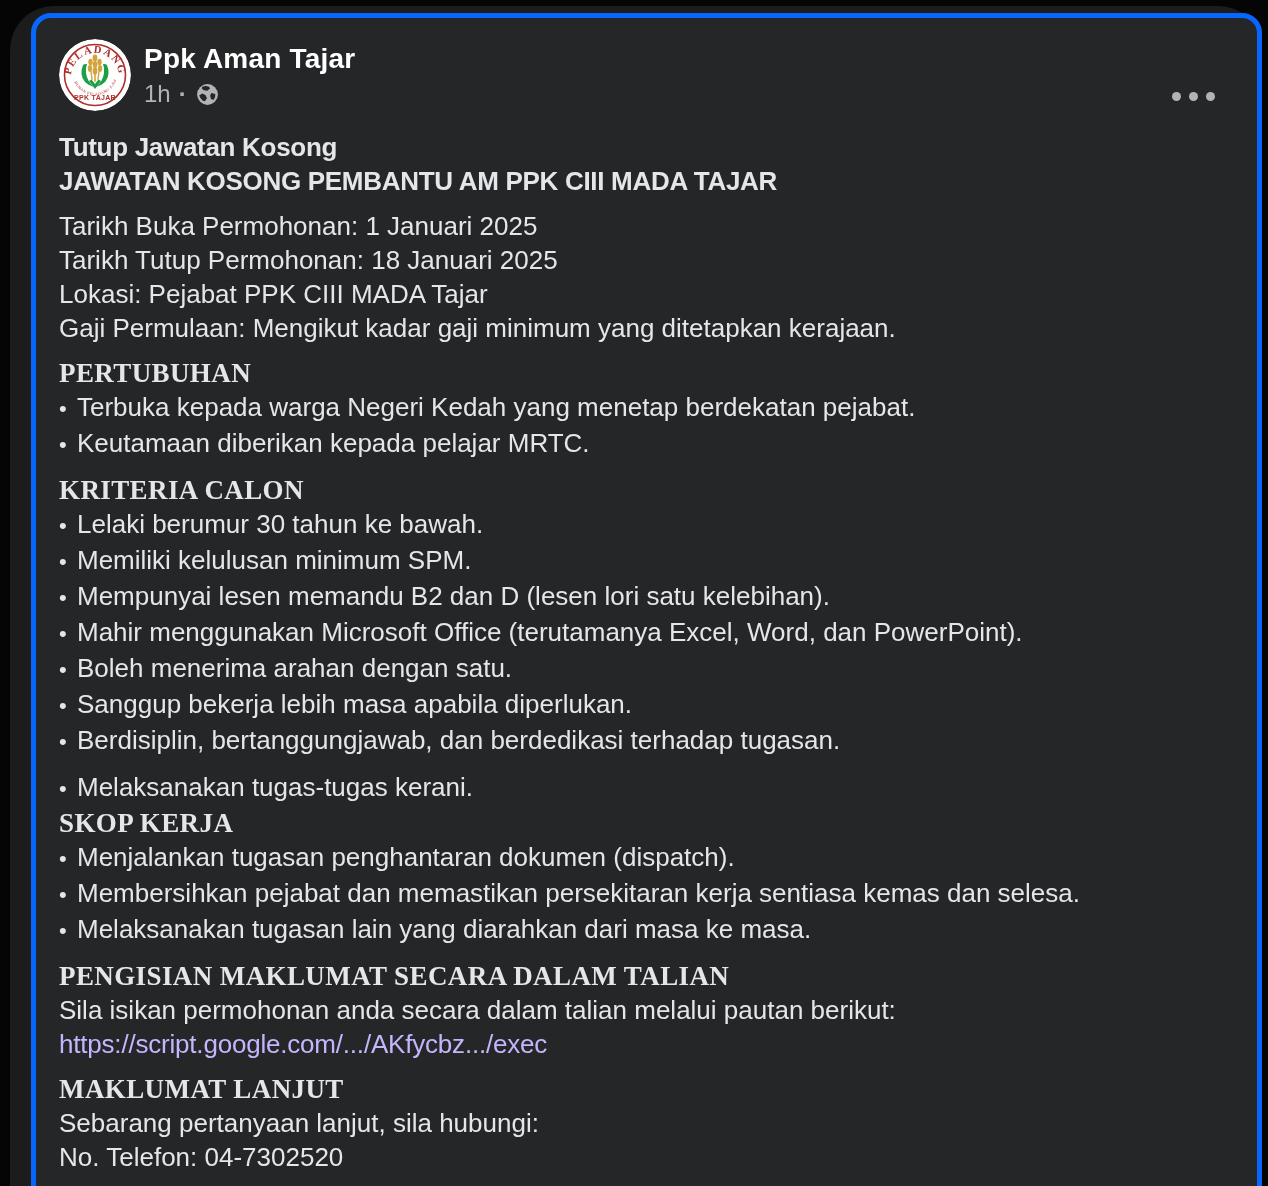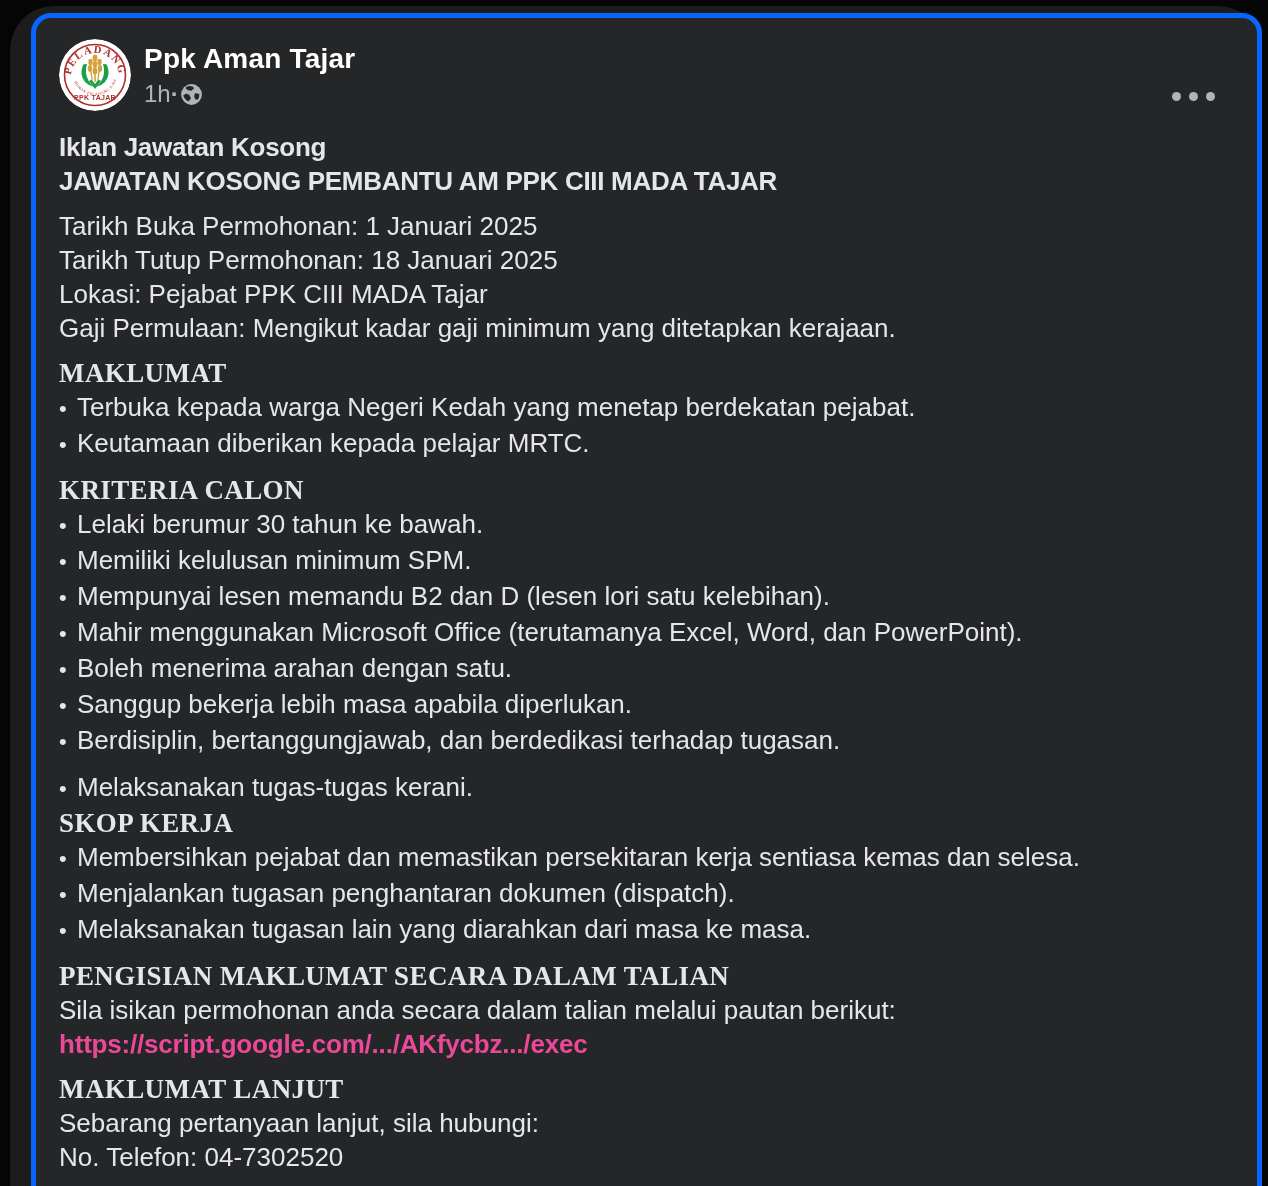--- a/index.html
+++ b/index.html
@@ -16,36 +16,36 @@
     position:absolute;left:31px;top:13px;width:1231px;height:1400px;
     box-sizing:border-box;background:#252628;
     border:5px solid #0866ff;border-radius:20px;
     padding:21px 28px 0 23px;
   }
   
   .post-header{display:flex;align-items:flex-start;position:relative;height:72px;margin-bottom:19px;}
   .avatar{width:72px;height:72px;border-radius:50%;overflow:hidden;flex:0 0 72px;cursor:pointer;}
   .hmeta{margin-left:13px;padding-top:3px;}
   .author{font-size:28px;font-weight:700;color:#ffffff;line-height:34px;letter-spacing:.2px;cursor:pointer;}
-  .meta-row{display:flex;align-items:center;margin-top:4px;color:#b0b3b8;font-size:24px;line-height:28px;}
+  .meta-row{display:flex;align-items:center;gap:8px;margin-top:4px;color:#b0b3b8;font-size:24px;line-height:28px;}
   .meta-row .sep{font-weight:700;}
   .globe{display:inline-flex;align-items:center;}
   .more{position:absolute;top:43px;right:4px;display:flex;gap:8px;padding:10px;cursor:pointer;border-radius:50%;}
   .more .dot{width:9px;height:9px;border-radius:50%;background:#b0b3b8;}
   
   .post-body{font-size:26px;color:#e4e6ea;}
   .line{line-height:34px;white-space:nowrap;}
   .para{margin:0 0 11px 0;}
   .bold .line{font-weight:700;letter-spacing:-0.3px;}
   .sec-title{
     font-family:"Liberation Serif", serif;font-weight:700;font-size:27px;
     letter-spacing:.4px;
   }
   .blt{display:inline-block;width:18px;color:#e4e6ea;font-size:22px;}
-  a.link{display:block;color:#ec4899;font-weight:700;text-decoration:none;letter-spacing:-0.2px;}
+  a.link{display:block;color:#c4b5fd;font-weight:400;text-decoration:none;letter-spacing:-0.2px;}
 </style>
 </head>
 <body>
 
 <div class="underlay"></div>
 
 <article class="card">
 
   <header class="post-header">
     <div class="avatar">
@@ -106,53 +106,53 @@
     <div class="more">
       <span class="dot"></span>
       <span class="dot"></span>
       <span class="dot"></span>
     </div>
   </header>
 
   <div class="post-body">
 
     <div class="para bold">
-      <div class="line">Iklan Jawatan Kosong</div>
+      <div class="line">Tutup Jawatan Kosong</div>
       <div class="line">JAWATAN KOSONG PEMBANTU AM PPK CIII MADA TAJAR</div>
     </div>
 
     <div class="para">
       <div class="line">Tarikh Buka Permohonan: 1 Januari 2025</div>
       <div class="line">Tarikh Tutup Permohonan: 18 Januari 2025</div>
       <div class="line">Lokasi: Pejabat PPK CIII MADA Tajar</div>
       <div class="line">Gaji Permulaan: Mengikut kadar gaji minimum yang ditetapkan kerajaan.</div>
     </div>
 
     <div class="para">
-      <div class="line sec-title">MAKLUMAT</div>
+      <div class="line sec-title">PERTUBUHAN</div>
       <div class="line"><span class="blt">•</span><span>Terbuka kepada warga Negeri Kedah yang menetap berdekatan pejabat.</span></div>
       <div class="line"><span class="blt">•</span><span>Keutamaan diberikan kepada pelajar MRTC.</span></div>
     </div>
 
     <div class="para">
       <div class="line sec-title">KRITERIA CALON</div>
       <div class="line"><span class="blt">•</span><span>Lelaki berumur 30 tahun ke bawah.</span></div>
       <div class="line"><span class="blt">•</span><span>Memiliki kelulusan minimum SPM.</span></div>
       <div class="line"><span class="blt">•</span><span>Mempunyai lesen memandu B2 dan D (lesen lori satu kelebihan).</span></div>
       <div class="line"><span class="blt">•</span><span>Mahir menggunakan Microsoft Office (terutamanya Excel, Word, dan PowerPoint).</span></div>
       <div class="line"><span class="blt">•</span><span>Boleh menerima arahan dengan satu.</span></div>
       <div class="line"><span class="blt">•</span><span>Sanggup bekerja lebih masa apabila diperlukan.</span></div>
       <div class="line"><span class="blt">•</span><span>Berdisiplin, bertanggungjawab, dan berdedikasi terhadap tugasan.</span></div>
     </div>
 
     <div class="para">
       <div class="line"><span class="blt">•</span><span>Melaksanakan tugas-tugas kerani.</span></div>
       <div class="line sec-title">SKOP KERJA</div>
+      <div class="line"><span class="blt">•</span><span>Menjalankan tugasan penghantaran dokumen (dispatch).</span></div>
       <div class="line"><span class="blt">•</span><span>Membersihkan pejabat dan memastikan persekitaran kerja sentiasa kemas dan selesa.</span></div>
-      <div class="line"><span class="blt">•</span><span>Menjalankan tugasan penghantaran dokumen (dispatch).</span></div>
       <div class="line"><span class="blt">•</span><span>Melaksanakan tugasan lain yang diarahkan dari masa ke masa.</span></div>
     </div>
 
     <div class="para">
       <div class="line sec-title">PENGISIAN MAKLUMAT SECARA DALAM TALIAN</div>
       <div class="line">Sila isikan permohonan anda secara dalam talian melalui pautan berikut:</div>
       <a href="#" class="line link">https://script.google.com/.../AKfycbz.../exec</a>
     </div>
 
     <div class="para">

